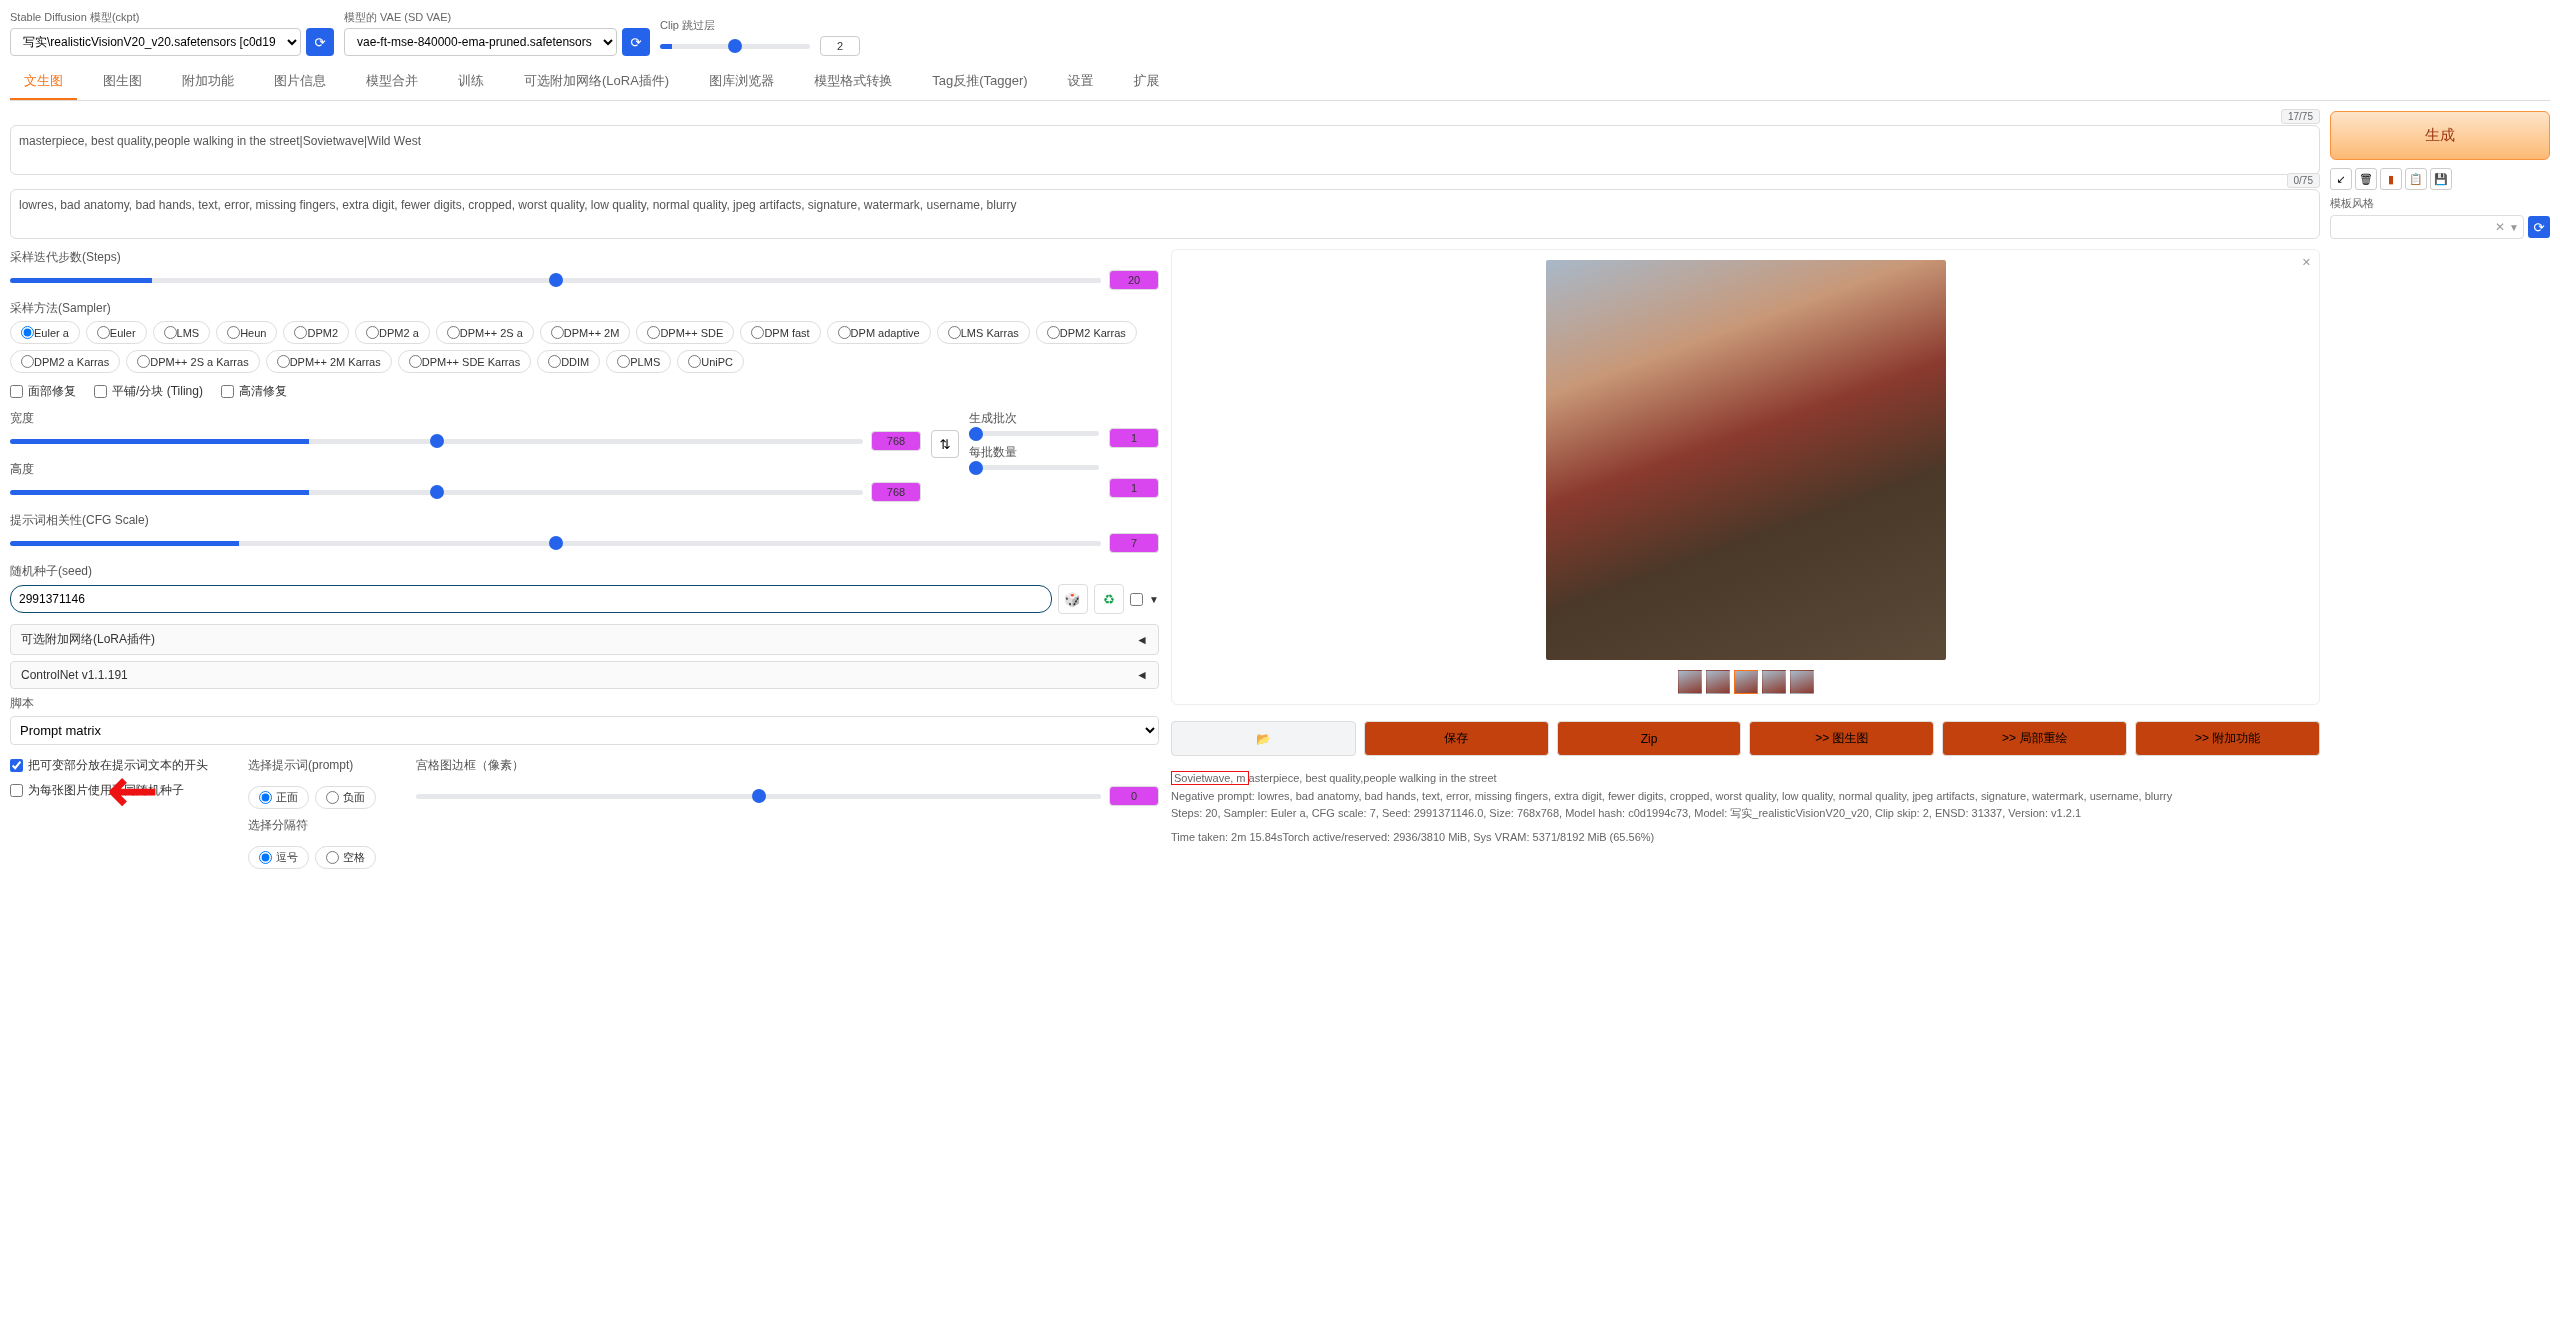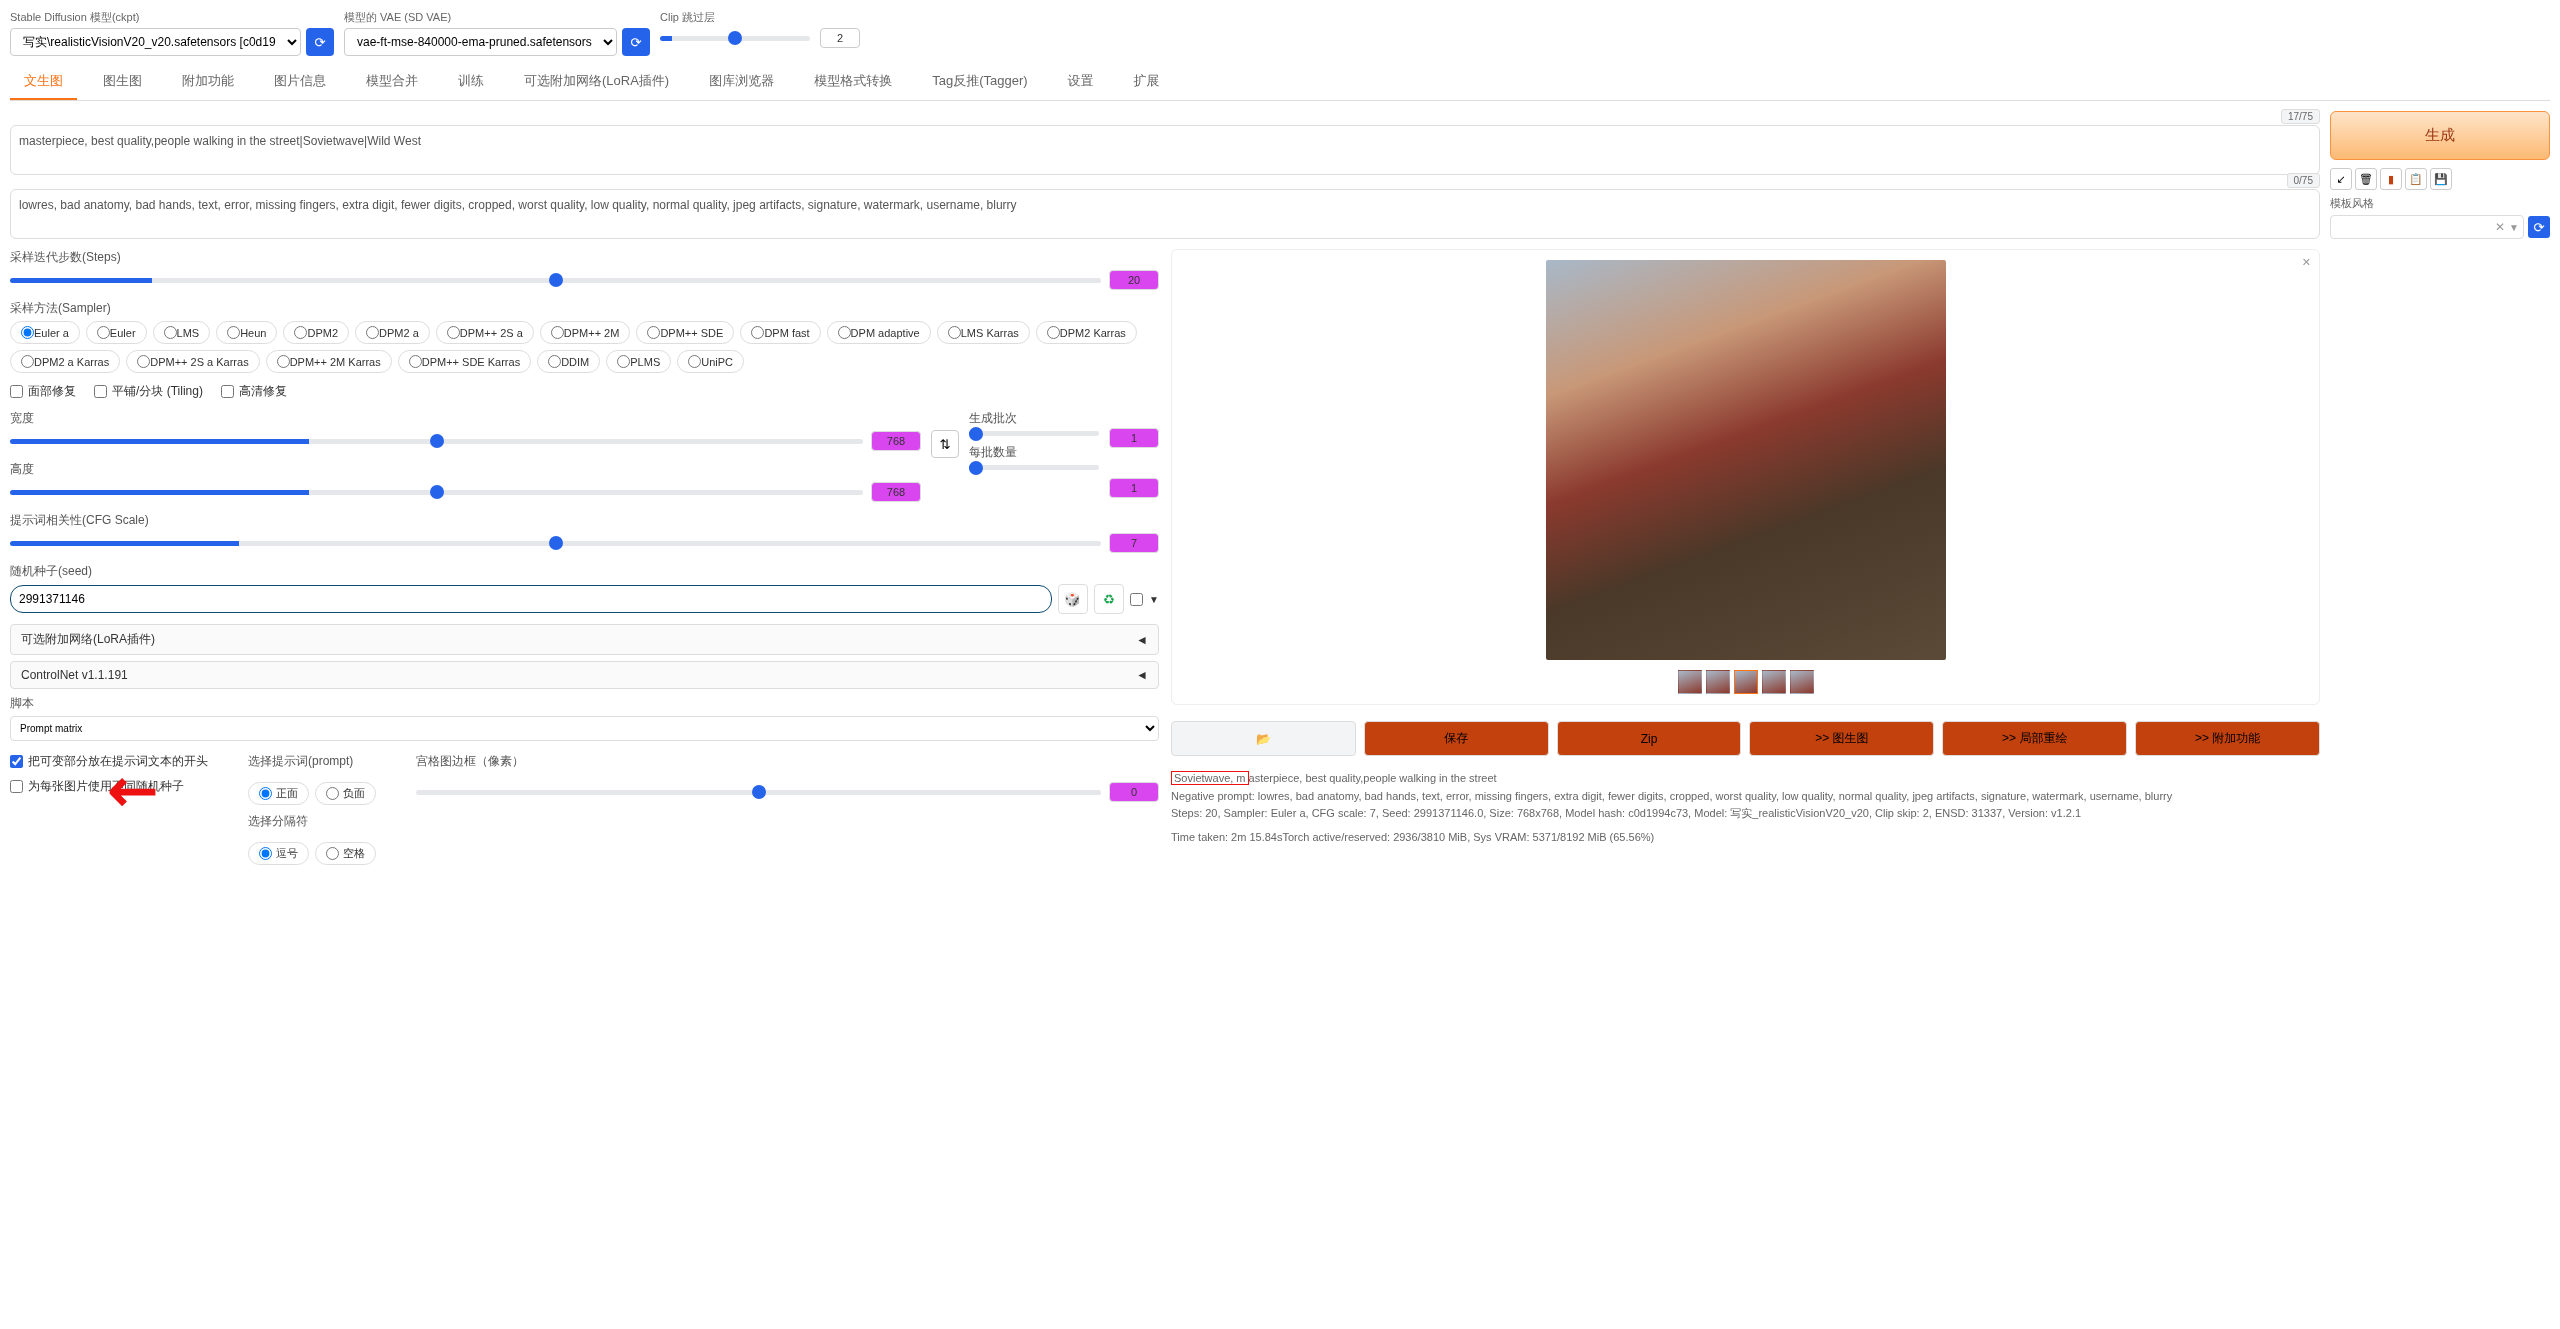--- a/index.html
+++ b/index.html
@@ -1,17 +1,17 @@
 <!DOCTYPE html>
 <html><head>
 <meta charset="utf-8">
 <style>
 * { box-sizing: border-box; margin: 0; padding: 0; font-family: -apple-system, BlinkMacSystemFont, "Segoe UI", Arial, sans-serif; }
 body { background: #fff; font-size: 12px; color: #333; padding: 10px; }
-.top-row { display: flex; gap: 10px; margin-bottom: 8px; }
+.top-row { display: flex; gap: 10px; align-items: flex-end; margin-bottom: 8px; }
 .top-group { display: flex; flex-direction: column; gap: 3px; }
 .top-label { font-size: 11px; color: #666; }
 .dropdown { display: flex; align-items: center; }
 .dropdown select { border: 1px solid #ccc; border-radius: 4px; padding: 5px 8px; font-size: 12px; background: #fff; min-width: 200px; }
 .refresh-btn { width: 28px; height: 28px; border: none; background: #2563eb; border-radius: 4px; margin-left: 5px; color: #fff; cursor: pointer; display: inline-flex; align-items: center; justify-content: center; }
 .clip-group { display: flex; align-items: center; gap: 10px; }
 .clip-slider { width: 150px; }
 .clip-val { border: 1px solid #ccc; border-radius: 4px; padding: 3px 8px; width: 40px; text-align: center; font-size: 11px; }
 .tabs { display: flex; border-bottom: 1px solid #ddd; gap: 12px; margin-bottom: 10px; }
 .tab { padding: 8px 14px; font-size: 13px; color: #666; cursor: pointer; border-bottom: 2px solid transparent; }
@@ -48,21 +48,21 @@
 .dims-left { flex: 1; }
 .dims-swap { display: flex; align-items: center; }
 .swap-btn { width: 28px; height: 28px; border: 1px solid #ccc; border-radius: 4px; background: #fff; cursor: pointer; margin-top: 20px; }
 .dims-right { width: 130px; }
 .small-slider-block { margin-bottom: 8px; }
 .small-slider { width: 100%; height: 5px; }
 .seed-row { display: flex; gap: 6px; align-items: center; }
 .seed-input { flex: 1; border: 1px solid #0c4a6e; border-radius: 13px; padding: 6px 8px; font-size: 12px; }
 .seed-btn { width: 30px; height: 30px; border: 1px solid #ddd; border-radius: 4px; background: #fff; cursor: pointer; display:inline-flex;align-items:center;justify-content:center; }
 .accordion { border: 1px solid #ddd; border-radius: 4px; padding: 6px 10px; margin-bottom: 6px; display: flex; justify-content: space-between; align-items: center; cursor: pointer; background: #fafafa; font-size: 12px; }
-.script-select { width: 100%; border: 1px solid #ddd; border-radius: 4px; padding: 5px; font-size: 10px; background: #fff; }
+.script-select { width: 100%; border: 1px solid #ddd; border-radius: 4px; padding: 5px; font-size: 13px; background: #fff; }
 .script-opts { display: flex; gap: 40px; margin-top: 12px; align-items: flex-start; }
 .opt-col { display: flex; flex-direction: column; gap: 8px; }
 .radio-group { display: flex; gap: 6px; }
 .radio-pill { display: flex; align-items: center; gap: 4px; border: 1px solid #ddd; border-radius: 12px; padding: 3px 10px; font-size: 11px; }
 .checked-box { accent-color: #2563eb; }
 .output-panel { border: 1px solid #eee; border-radius: 6px; padding: 10px; position: relative; }
 .close-x { position: absolute; top: 6px; right: 8px; color: #999; cursor: pointer; font-size: 11px; }
 .main-img { display: block; margin: 0 auto; width: 400px; height: 400px; background: linear-gradient(160deg, #a8b8c8 0%, #c89878 25%, #8b3a2e 45%, #4a3828 65%, #5b4a38 100%); border-radius: 2px; }
 .thumbs { display: flex; justify-content: center; gap: 4px; margin-top: 10px; }
 .thumb { width: 24px; height: 24px; background: linear-gradient(160deg,#a8b8c8,#8b3a2e); border: 1px solid transparent; cursor: pointer; }

